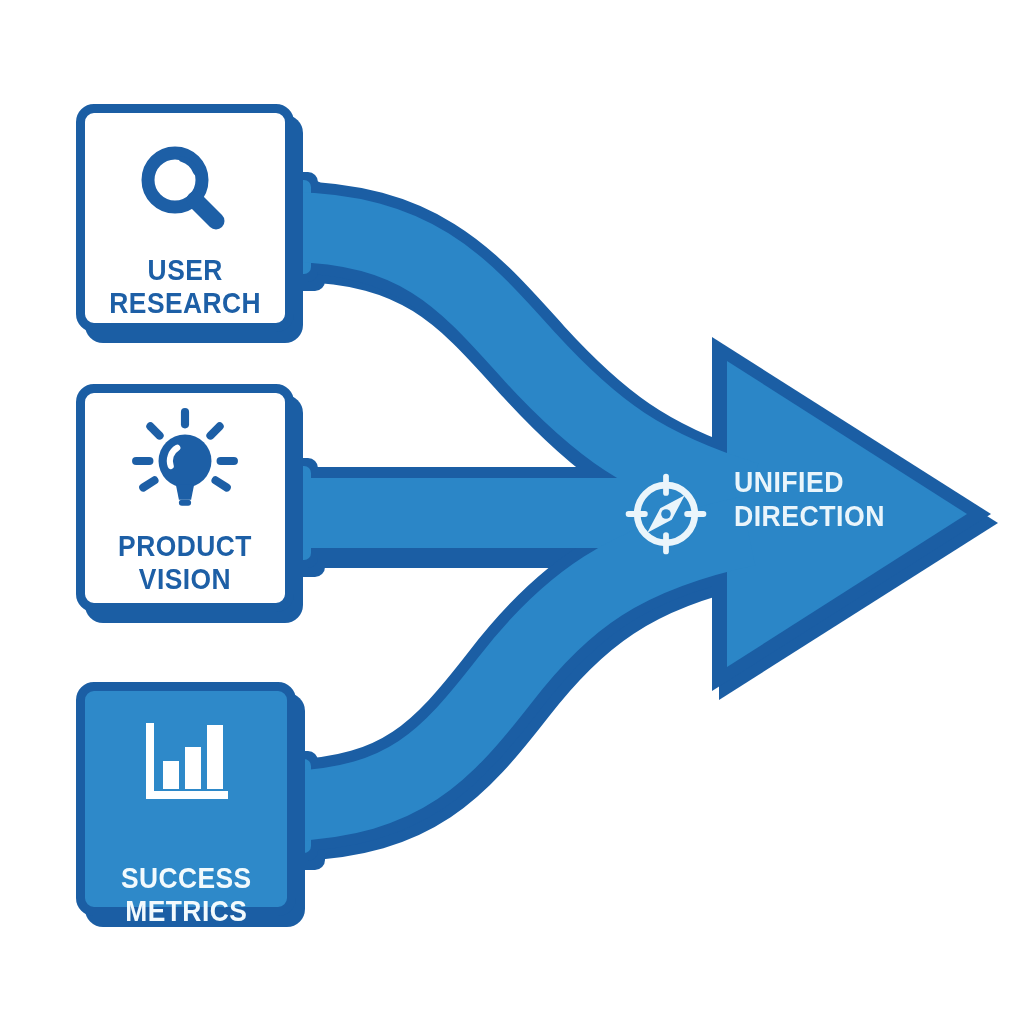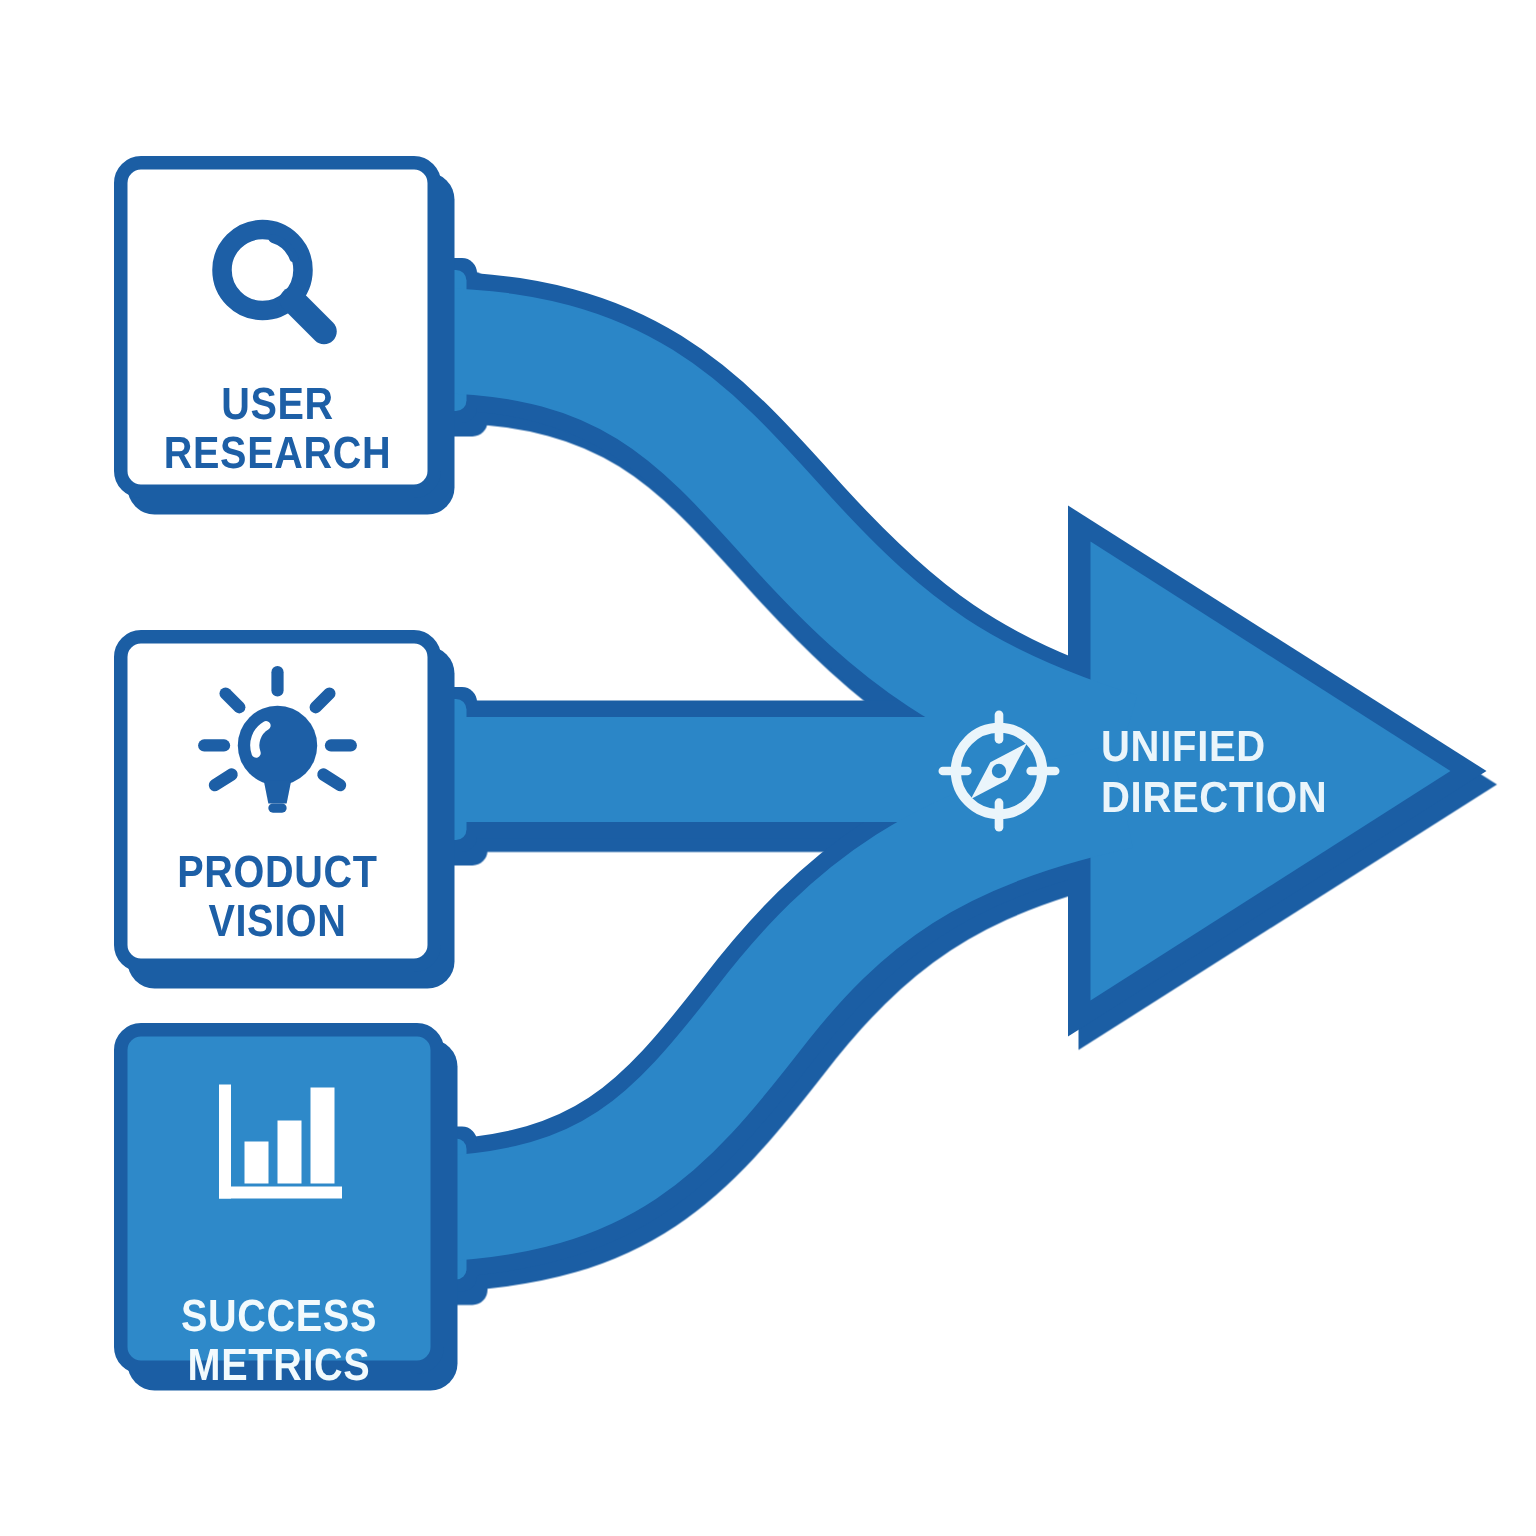--- a/index.html
+++ b/index.html
@@ -27,25 +27,25 @@
 
   
   .src-box{
     position:absolute;
     width:218px;height:228px;
     background:#ffffff;
     border:9px solid var(--dark);
     border-radius:18px;
     box-shadow:9px 11px 0 var(--dark);
     z-index:2;
-    display:flex;flex-direction:column;
+    display:flex;flex-direction:column;align-items:center;
   }
   .src-box.solid{background:var(--blue-box);gap:48px;}
   #box-user{left:76px;top:104px;}
-  #box-vision{left:76px;top:420px;}
+  #box-vision{left:76px;top:384px;}
   #box-metrics{left:76px;top:682px;width:220px;height:234px;}
 
   .box-icon{margin-top:24px;height:110px;display:flex;align-items:center;justify-content:center;}
   #box-vision .box-icon{margin-top:8px;height:122px;}
   #box-metrics .box-icon{margin-top:26px;height:104px;}
 
   .box-label{
     margin-top:6px;
     text-align:center;
     font-weight:bold;
@@ -55,21 +55,21 @@
     color:var(--ink);
     transform:scaleX(.88);
     transform-origin:center top;
     white-space:nowrap;
   }
   .src-box.solid .box-label{color:#f2fafd;}
 
   
   #destination{
     position:absolute;left:618px;top:466px;z-index:3;
-    display:flex;align-items:center;gap:20px;
+    display:flex;gap:20px;
     height:100px;
   }
   #destination .dest-label{
     font-weight:bold;
     font-size:29px;
     line-height:1.16;
     color:var(--lite);
     letter-spacing:.5px;
     transform:scaleX(.92);
     transform-origin:left center;

